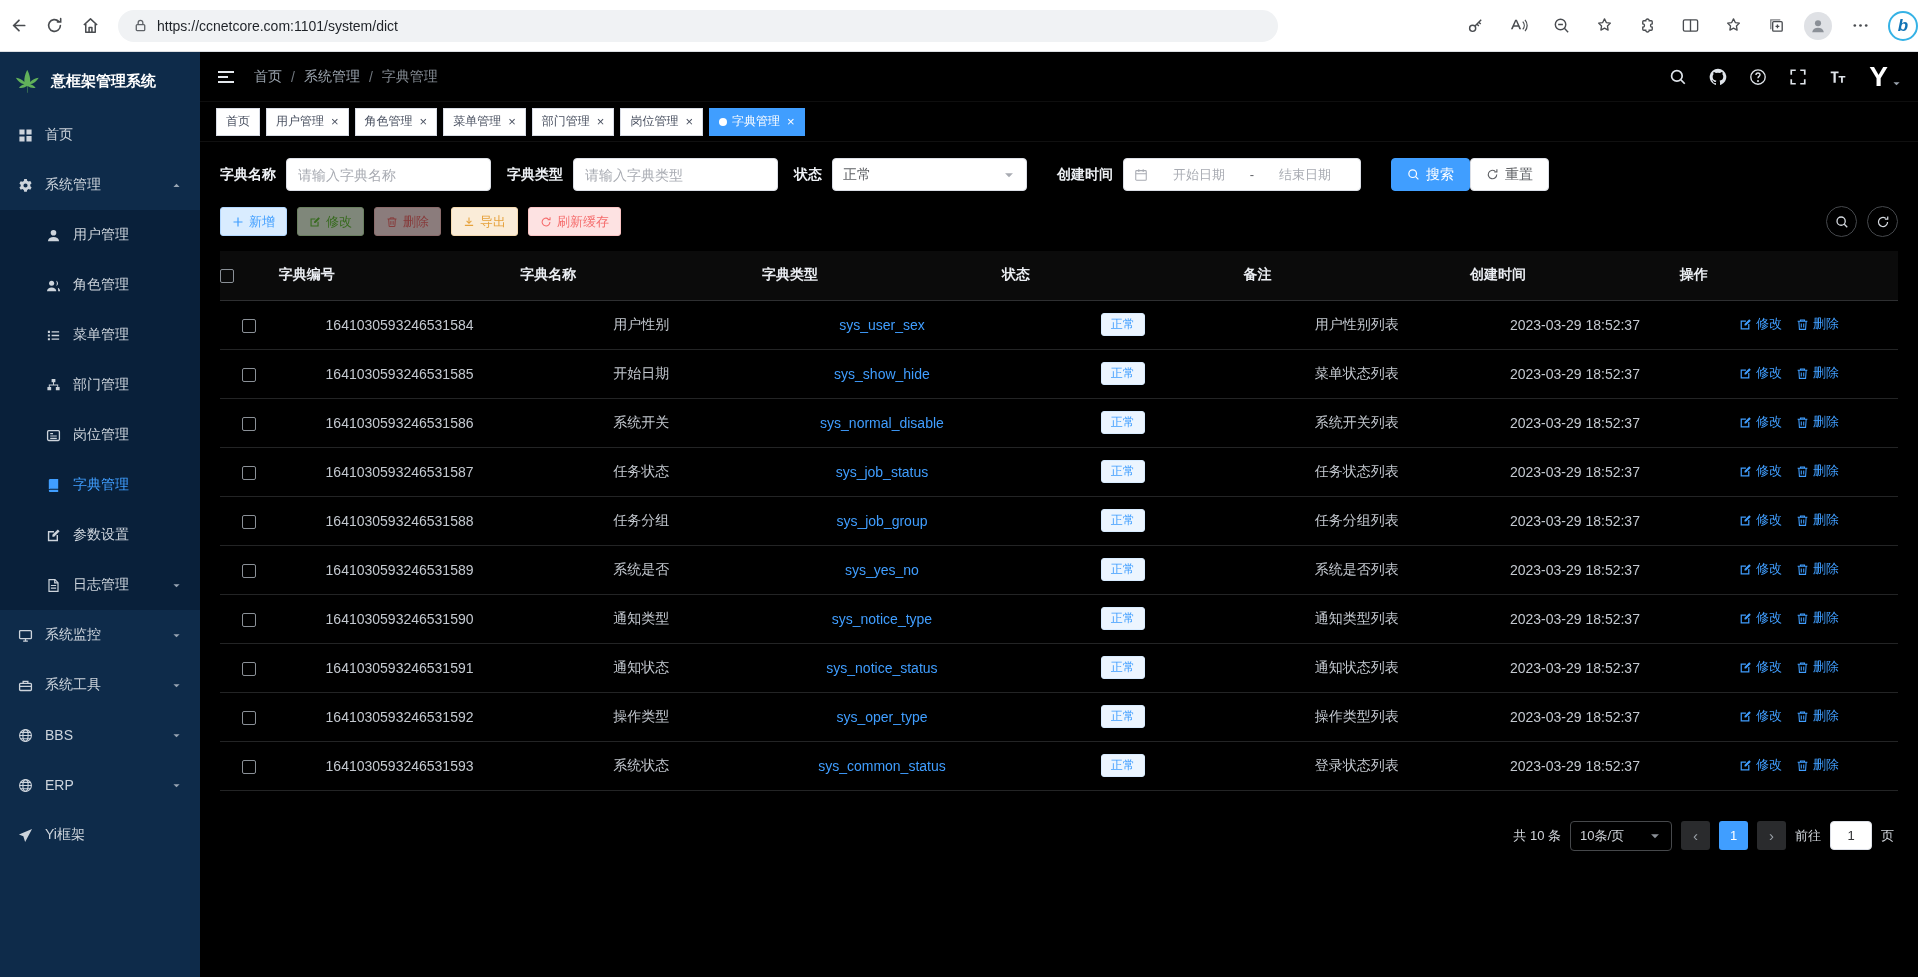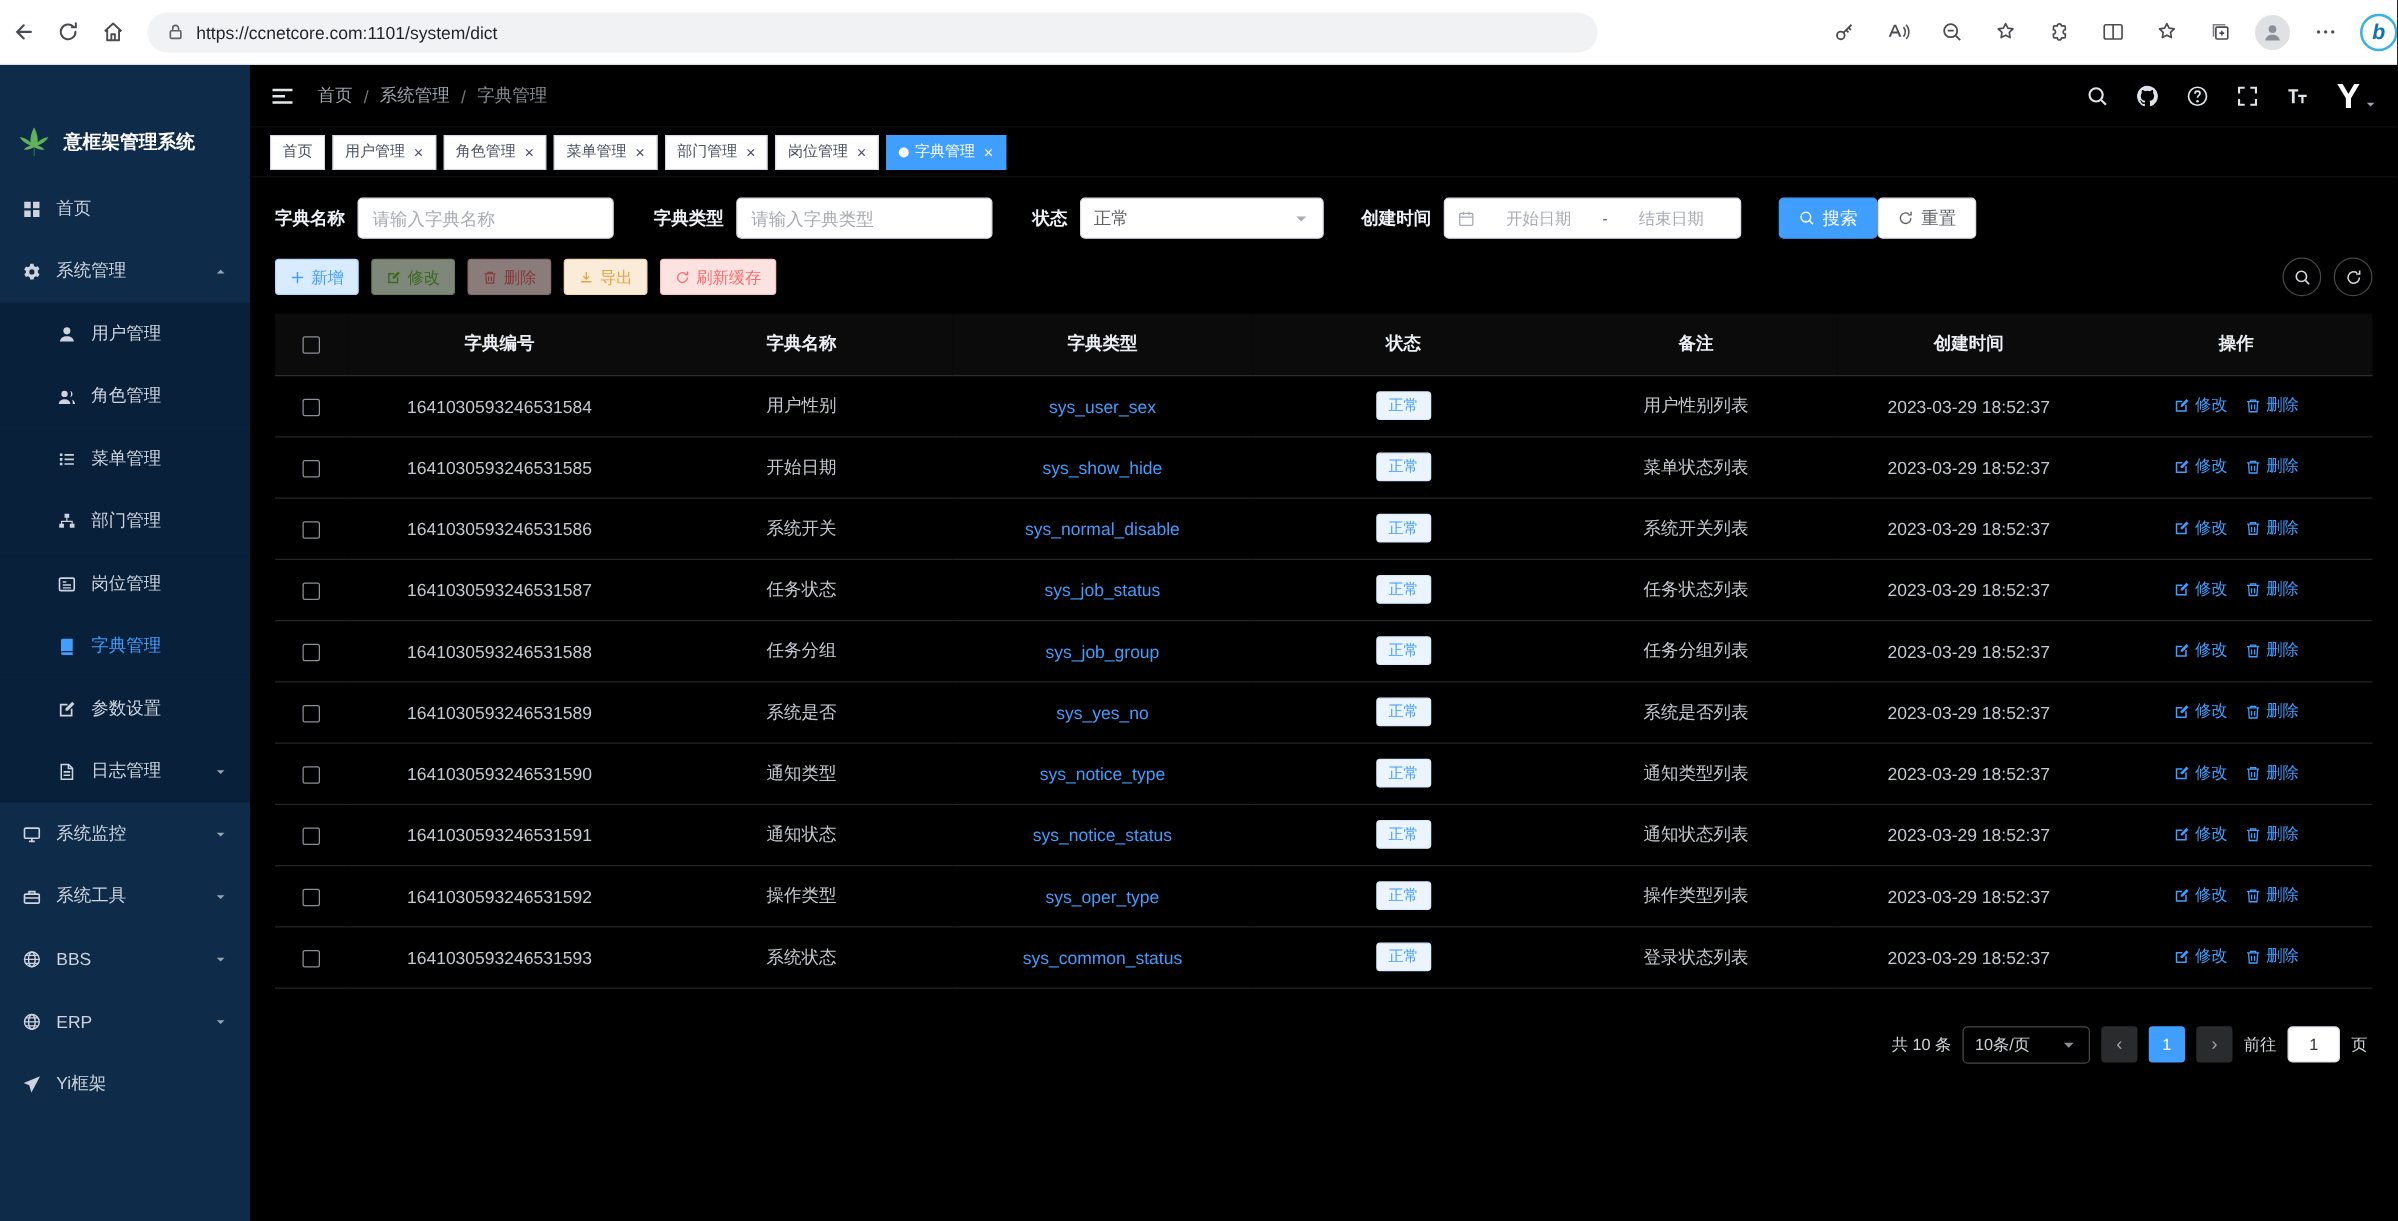--- a/index.html
+++ b/index.html
@@ -16,21 +16,21 @@
   .url-text { font-size:14px; color:#1f2328; white-space:nowrap; }
   .browser-right { display:flex; align-items:center; margin-left:auto; gap:13px; }
   .browser-right .bicon { width:30px; height:30px; }
   .avatar-circle { width:28px; height:28px; border-radius:50%; background:#dfe1e5; color:#8b9097; display:flex; align-items:center; justify-content:center; cursor:pointer; }
   .avatar-circle .icon { width:18px; height:18px; }
   .bing-circle { width:30px; height:30px; border-radius:50%; background:#fff; border:2px solid #35b2e5; color:#1073b5; font-weight:bold; font-style:italic; font-size:17px; display:flex; align-items:center; justify-content:center; cursor:pointer; }
 
   
   .app { display:flex; height:933px; }
   .sidebar { width:200px; flex:0 0 200px; background:#0e2b4a; overflow:hidden; }
-  .logo { height:58px; display:flex; align-items:center; padding:0 14px; gap:10px; cursor:pointer;margin-top:32px; }
+  .logo { height:58px; display:flex; align-items:center; padding:0 14px; gap:10px; cursor:pointer; }
   .logo .icon { width:27px; height:27px; }
   .logo-title { color:#fff; font-size:15px; font-weight:bold; white-space:nowrap; }
   .menu-item { height:50px; display:flex; align-items:center; gap:12px; padding:0 18px; color:#cdd4dc; font-size:14px; cursor:pointer; white-space:nowrap; }
   .menu-item .icon { width:15px; height:15px; flex:0 0 auto; }
   .menu-item.sub { padding-left:46px; background:#09203a; }
   .menu-item.active { color:#409eff; }
   .icon.caret { width:11px; height:11px; margin-left:auto; color:#98a5b3; flex:0 0 auto; }
 
   .main { flex:1 1 auto; min-width:0; display:flex; flex-direction:column; background:#000; }
 
@@ -53,21 +53,21 @@
   .tab { height:28px; display:inline-flex; align-items:center; gap:5px; padding:0 9px; background:#fff; border:1px solid #d8dce5; color:#495060; font-size:12px; cursor:pointer; white-space:nowrap; }
   .tab .dot { width:8px; height:8px; border-radius:50%; background:#fff; display:inline-block; }
   .tab.active { background:#409eff; border-color:#409eff; color:#fff; }
   .tab-close { font-size:13px; line-height:1; margin-left:2px; }
 
   
   .content { padding:16px 20px 0; flex:1 1 auto; }
 
   .search-form { display:flex; align-items:center; }
   .f-label { color:#eef1f5; font-weight:bold; font-size:14px; margin-right:10px; white-space:nowrap; }
-  .inp { width:205px; height:33px; border:1px solid #dcdfe6; border-radius:4px; background:#fff; padding:0 11px; font-size:14px; color:#606266; outline:none; margin-right:32px; font-family:inherit; }
+  .inp { width:205px; height:33px; border:1px solid #dcdfe6; border-radius:4px; background:#fff; padding:0 11px; font-size:14px; color:#606266; outline:none; margin-right:16px; font-family:inherit; }
   .inp::placeholder { color:#a8abb2; }
   .select { width:195px; height:33px; border:1px solid #dcdfe6; border-radius:4px; background:#fff; display:flex; align-items:center; padding:0 10px; margin-right:30px; cursor:pointer; }
   .sel-val { font-size:14px; color:#606266; flex:1; }
   .sel-caret { width:12px; height:12px; color:#a8abb2; }
   .daterange { width:238px; height:33px; border:1px solid #dcdfe6; border-radius:4px; background:#fff; display:flex; align-items:center; gap:6px; padding:0 10px; margin-right:30px; cursor:pointer; }
   .daterange .icon { width:14px; height:14px; color:#a8abb2; flex:0 0 auto; }
   .dr-ph { font-size:13px; color:#a8abb2; flex:1; text-align:center; white-space:nowrap; }
   .dr-sep { font-size:13px; color:#606266; }
   .btn { height:33px; border-radius:4px; font-size:14px; display:inline-flex; align-items:center; gap:6px; padding:0 15px; cursor:pointer; border:1px solid transparent; font-family:inherit; }
   .btn .icon { width:13px; height:13px; }
@@ -80,21 +80,21 @@
   .tbtn.blue { background:#d9ecff; color:#409eff; border-color:#b3d8ff; }
   .tbtn.green { background:#e7f6df; color:#67c23a; border-color:#c2e7b0; }
   .tbtn.red { background:#fde2e2; color:#f56c6c; border-color:#fbc4c4; }
   .tbtn.yellow { background:#faecd8; color:#e6a23c; border-color:#f5dab1; }
   .tbtn.disabled { opacity:.55; cursor:not-allowed; }
   .toolbar-right { margin-left:auto; display:flex; gap:10px; }
   .circle-btn { width:31px; height:31px; border-radius:50%; border:1px solid #45484c; color:#d6dae0; display:flex; align-items:center; justify-content:center; cursor:pointer; background:transparent; }
   .circle-btn .icon { width:14px; height:14px; }
 
   .dict-table { width:100%; border-collapse:collapse; table-layout:fixed; margin-top:14px; }
-  .dict-table th { height:49px; font-size:14px; color:#ebeef3; font-weight:bold; text-align:center; border-bottom:1px solid #2e2f31; background:rgba(255,255,255,.045); }
+  .dict-table th { height:49px; font-size:14px; color:#ebeef3; font-weight:bold; text-align:left; border-bottom:1px solid #2e2f31; background:rgba(255,255,255,.045); }
   .dict-table td { height:49px; font-size:14px; color:#c4c9d0; text-align:center; border-bottom:1px solid #232425; overflow:hidden; white-space:nowrap; text-overflow:ellipsis; }
   .checkbox { width:14px; height:14px; border:1px solid #8a9097; border-radius:2px; display:inline-block; background:transparent; cursor:pointer; vertical-align:middle; }
   .type-link { color:#409eff; cursor:pointer; }
   .tag { display:inline-block; height:23px; line-height:21px; padding:0 9px; background:#ecf5ff; border:1px solid #d9ecff; color:#409eff; border-radius:3px; font-size:12px; }
   .op-link { color:#409eff; font-size:13px; cursor:pointer; display:inline-flex; align-items:center; gap:4px; margin:0 7px; }
   .op-link .icon { width:13px; height:13px; }
 
   .pagination { display:flex; align-items:center; justify-content:flex-end; gap:9px; margin-top:30px; padding-right:4px; color:#d2d6dc; font-size:13px; }
   .pg-size { height:30px; min-width:102px; border:1px solid #46484b; border-radius:4px; display:flex; align-items:center; justify-content:space-between; gap:6px; padding:0 9px; color:#cfd3d9; cursor:pointer; }
   .pg-size .sel-caret { color:#8b9097; }

